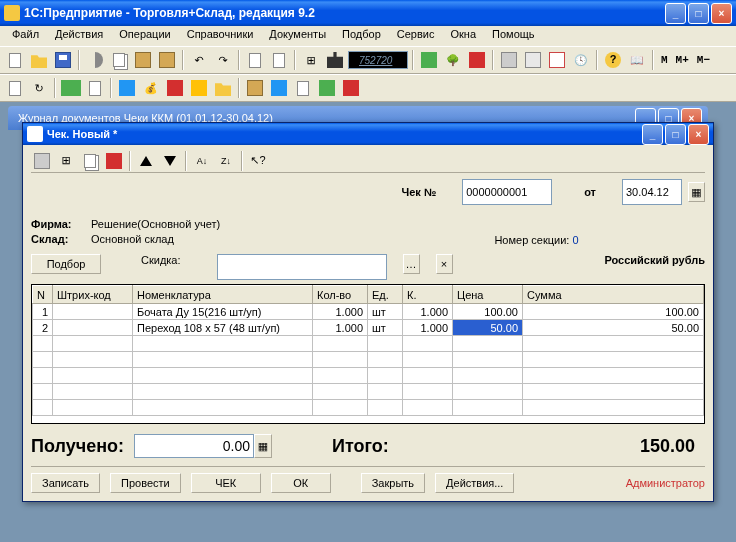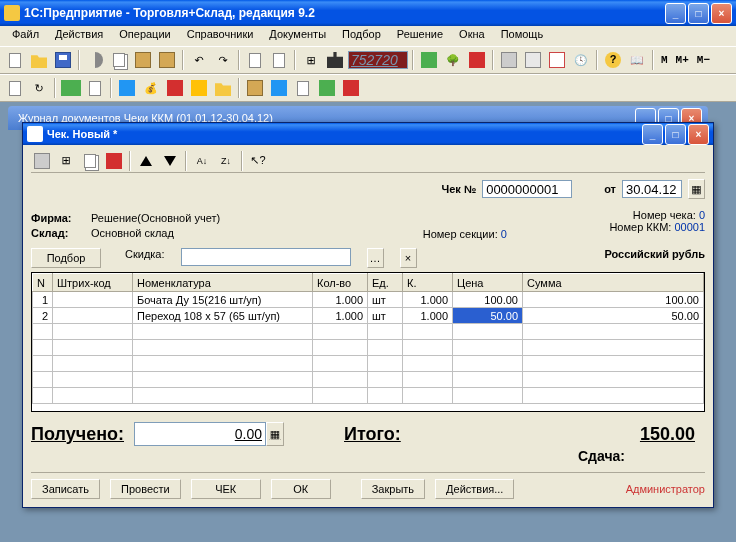--- a/index.html
+++ b/index.html
@@ -12,21 +12,21 @@
 .window-controls { margin-left: auto; display: flex; gap: 2px; }
 .win-btn { width: 21px; height: 21px; background: linear-gradient(to bottom,#7ba7e8,#3a6fd8); border: 1px solid #fff; border-radius: 3px; color: #fff; font-weight: bold; font-size: 10px; display: flex; align-items: center; justify-content: center; cursor: pointer; }
 .win-btn.close { background: linear-gradient(to bottom,#e88a6f,#d8543a); }
 
 .menubar { background: #ece9d8; height: 20px; display: flex; align-items: flex-start; padding: 0 4px; font-size: 11px; }
 .menubar .menu-item { padding: 2px 8px; cursor: pointer; }
 
 .toolbar { background: #ece9d8; border-top: 1px solid #fff; border-bottom: 1px solid #aca899; height: 28px; display: flex; align-items: center; padding: 2px 4px; gap: 2px; }
 .tb-btn { width: 22px; height: 22px; border: 1px solid transparent; display: flex; align-items: center; justify-content: center; cursor: pointer; }
 .tb-sep { width: 2px; height: 20px; border-left: 1px solid #aca899; border-right: 1px solid #fff; margin: 0 2px; }
-.tb-input { height: 18px; border: 1px solid #7f9db9; background: #7f1d1d; font-size: 14px; padding: 0 2px; }
+.tb-input { height: 18px; border: 1px solid #7f9db9; background: #000000; font-size: 10px; padding: 0 10px; }
 
 
 .ico { width: 16px; height: 16px; display: inline-block; }
 .ico-folder { background: #f5c842; clip-path: polygon(0 20%, 40% 20%, 50% 35%, 100% 35%, 100% 100%, 0 100%); }
 .ico-save { background: #4169c7; border: 1px solid #2a4a8f; position: relative; }
 .ico-save::after { content:''; position:absolute; top:2px; left:3px; width:8px; height:5px; background:#fff; }
 .ico-cut { background: conic-gradient(#888 0 180deg, transparent 180deg); border-radius: 50%; }
 .ico-copy { background: #fff; border: 1px solid #888; box-shadow: 2px 2px 0 #fff, 2px 2px 0 1px #888; width: 12px; height: 14px; }
 .ico-paste { background: #d4a855; border: 1px solid #8a6d35; }
 .ico-print { background: #ccc; border: 1px solid #888; }
@@ -48,21 +48,21 @@
 .child-behind .app-icon { background:#d4a855; }
 
 
 .dialog { position: absolute; top: 20px; left: 22px; width: 692px; background: #ece9d8; border: 1px solid #0a246a; box-shadow: 2px 2px 6px rgba(0,0,0,.4); }
 .dialog .titlebar { height: 22px; font-size: 11px; }
 .dialog-body { padding: 4px 8px 8px 8px; }
 
 .d-toolbar { height: 24px; display: flex; align-items: center; gap: 2px; border-bottom: 1px solid #aca899; margin-bottom: 6px; }
 
 .row { display: flex; align-items: center; margin: 3px 0; font-size: 11px; }
-.field { border: 1px solid #7f9db9; background: #fff; height: 18px; padding: 0 3px; font-size: 13px; display: inline-flex; align-items: center; }
+.field { border: 1px solid #7f9db9; background: #fff; height: 26px; padding: 0 3px; font-size: 11px; display: inline-flex; align-items: center; margin-left: 20px; }
 .btn { background: #ece9d8; border: 1px solid #aca899; border-top-color: #fff; border-left-color: #fff; height: 20px; padding: 0 10px; font-size: 11px; cursor: pointer; }
 .mini-btn { width: 17px; padding: 0; text-align: center; }
 
 .link { color: #0033aa; cursor: pointer; }
 .bold { font-weight: bold; }
 
 
 .header-grid { display: flex; justify-content: flex-end; align-items: center; gap: 6px; margin-top: 2px; }
 .info-row { display: flex; margin-top: 10px; }
 .info-left { flex: 1; }
@@ -72,22 +72,22 @@
 
 .grid { border: 1px solid #000; background: #fff; margin-top: 4px; height: 140px; overflow: hidden; }
 table { border-collapse: collapse; width: 100%; font-size: 11px; }
 th { background: #ece9d8; border: 1px solid #aca899; border-top-color:#fff; border-left-color:#fff; padding: 2px 4px; text-align: left; font-weight: normal; height: 18px; }
 td { border: 1px solid #c0c0c0; padding: 1px 4px; height: 16px; }
 td.num { text-align: right; }
 td.sel { background: #2a5fd0; color: #fff; }
 tr.empty td { height: 16px; }
 
 
-.totals { display: flex; align-items: center; margin-top: 10px; font-size: 18px; font-weight: bold; text-decoration: underline; }
-.totals .received-field { width: 132px; height: 24px; text-align: right; font-size: 14px; font-weight: normal; margin-left: 10px; }
+.totals { display: flex; align-items: center; margin-top: 10px; font-size: 18px; font-weight: bold; }
+.totals .received-field { width: 120px; height: 24px; text-align: right; font-size: 14px; font-weight: normal; margin-left: 10px; }
 .totals .picker { width: 18px; height: 24px; }
 .change-row { display:flex; justify-content:flex-end; font-size: 14px; font-weight: bold; margin-top: 2px; padding-right: 80px; }
 
 
 .bottom-bar { display: flex; align-items: center; gap: 10px; border-top: 1px solid #aca899; margin-top: 8px; padding-top: 6px; }
 
 .mplus { font-family: "Courier New", monospace; font-weight: bold; padding: 0 3px; }
 </style>
 </head>
 <body>
@@ -104,21 +104,21 @@
     </div>
   </div>
 
   <div class="menubar">
     <span class="menu-item">Файл</span>
     <span class="menu-item">Действия</span>
     <span class="menu-item">Операции</span>
     <span class="menu-item">Справочники</span>
     <span class="menu-item">Документы</span>
     <span class="menu-item">Подбор</span>
-    <span class="menu-item">Решение</span>
+    <span class="menu-item">Сервис</span>
     <span class="menu-item">Окна</span>
     <span class="menu-item">Помощь</span>
   </div>
 
   <div class="toolbar">
     <div class="tb-btn">
         <span class="ico ico-doc"></span>
       </div>
     <div class="tb-btn">
         <span class="ico ico-folder"></span>
@@ -294,29 +294,25 @@
             </div>
             <div class="row">
               <span class="bold" style="width:60px">Склад:</span>
               <span>Основной склад</span>
             </div>
           </div>
           <div style="flex:1;text-align:left;display:flex;align-items:flex-end;justify-content:center;padding-bottom:2px">
             <span>Номер секции:</span>&nbsp;
             <span class="link">0</span>
           </div>
-          <div class="info-right">
-            <div><span>Номер чека:</span> <span class="link">0</span></div>
-            <div><span>Номер ККМ:</span> <span class="link">00001</span></div>
-          </div>
         </div>
 
         <div class="section-row">
           <button class="btn" style="width:70px">Подбор</button>
-          <span style="margin-left:8px">Скидка:</span>
+          <span style="margin-left:24px">Скидка:</span>
           <span class="field" style="width:170px"></span>
           <button class="btn mini-btn">…</button>
           <button class="btn mini-btn">×</button>
           <span class="bold" style="margin-left:auto">Российский рубль</span>
         </div>
 
         <div class="grid">
           <table>
             <thead>
               <tr>
@@ -337,21 +333,21 @@
                 <td>Бочата Ду 15(216 шт/уп)</td>
                 <td class="num">1.000</td>
                 <td>шт</td>
                 <td class="num">1.000</td>
                 <td class="num">100.00</td>
                 <td class="num">100.00</td>
               </tr>
               <tr>
                 <td class="num">2</td>
                 <td></td>
-                <td>Переход 108 x 57 (65 шт/уп)</td>
+                <td>Переход 108 x 57 (48 шт/уп)</td>
                 <td class="num">1.000</td>
                 <td>шт</td>
                 <td class="num">1.000</td>
                 <td class="num sel">50.00</td>
                 <td class="num">50.00</td>
               </tr>
               <tr class="empty">
                   <td></td>
                   <td></td>
                   <td></td>
@@ -404,23 +400,20 @@
             </tbody>
           </table>
         </div>
 
         <div class="totals">
           <span>Получено:</span>
           <input class="field received-field" value="0.00" style="">
           <button class="btn mini-btn picker">▦</button>
           <span style="margin-left:60px">Итого:</span>
           <span style="margin-left:auto;padding-right:10px">150.00</span>
-        </div>
-        <div class="change-row">
-          <span>Сдача:</span>
         </div>
 
         <div class="bottom-bar">
           <button class="btn">Записать</button>
           <button class="btn">Провести</button>
           <button class="btn" style="width:70px">ЧЕК</button>
           <button class="btn" style="width:60px">ОК</button>
           <button class="btn" style="margin-left:20px">Закрыть</button>
           <button class="btn">Действия...</button>
           <span class="link" style="margin-left:auto;color:#c33">Администратор</span>

